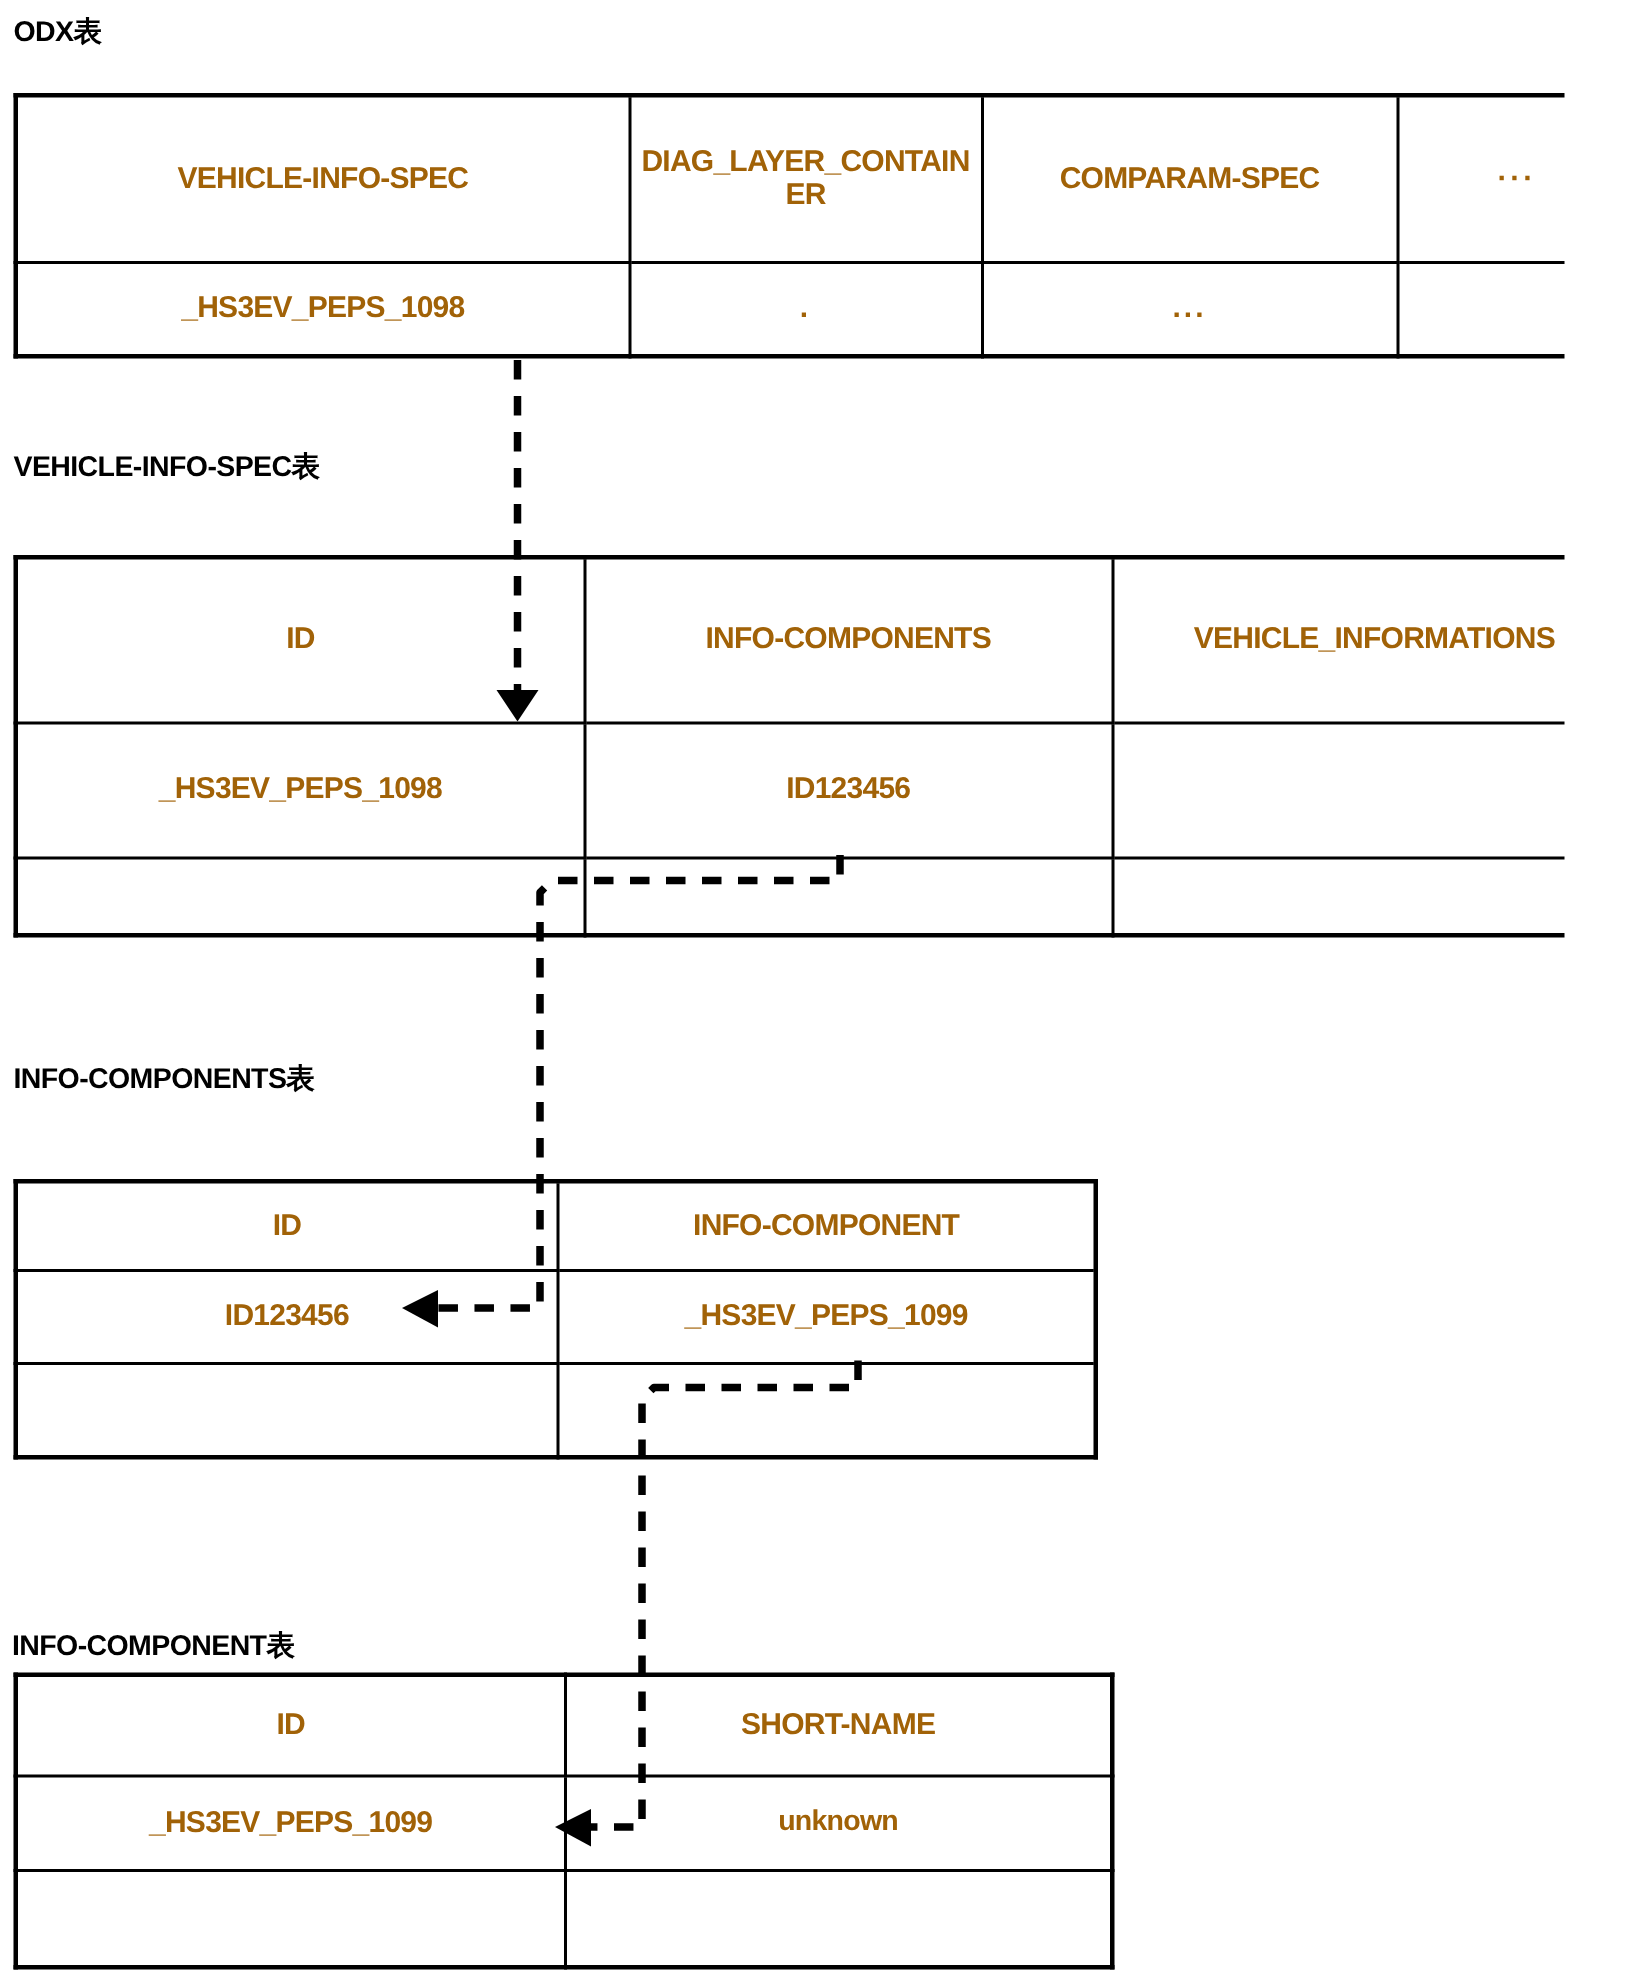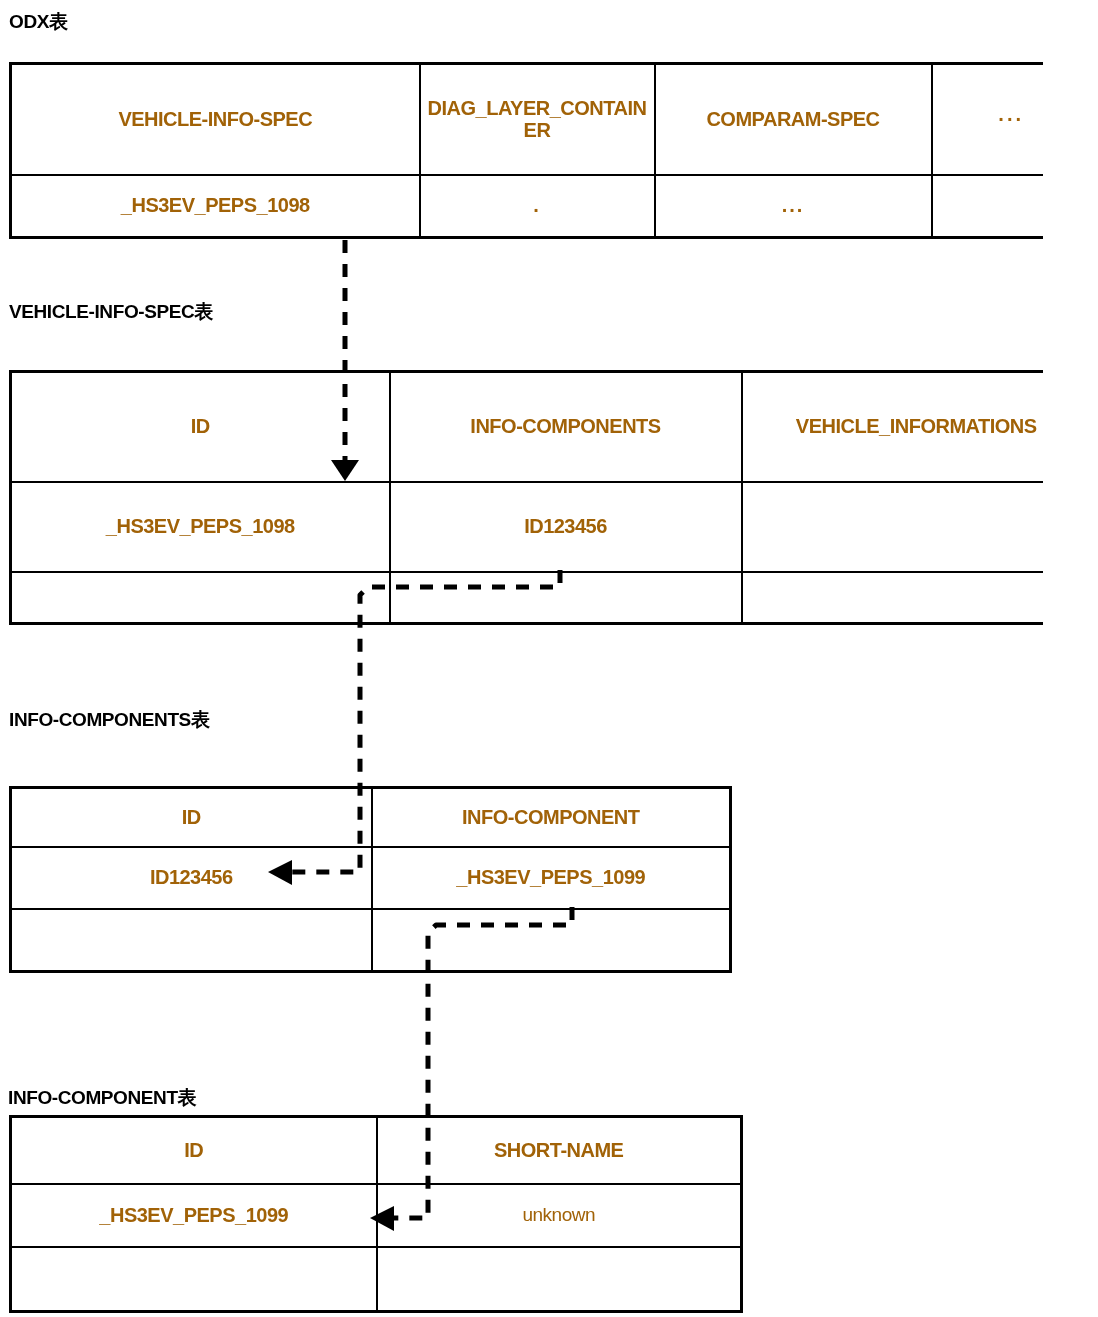--- a/index.html
+++ b/index.html
@@ -46,21 +46,21 @@
     padding: 0 2px;
     color: #a16207;
     background: transparent;
     white-space: nowrap;
   }
   .tbl td.wrapcell {
     white-space: normal;
     line-height: 1.12;
   }
   .tbl td.plain {
-    font-weight: normal;
+    font-weight: bold;
   }
   .tbl td.dots {
     font-weight: bold;
     letter-spacing: 2px;
   }
 
   .conn {
     position: absolute;
     left: 0;
     top: 0;

